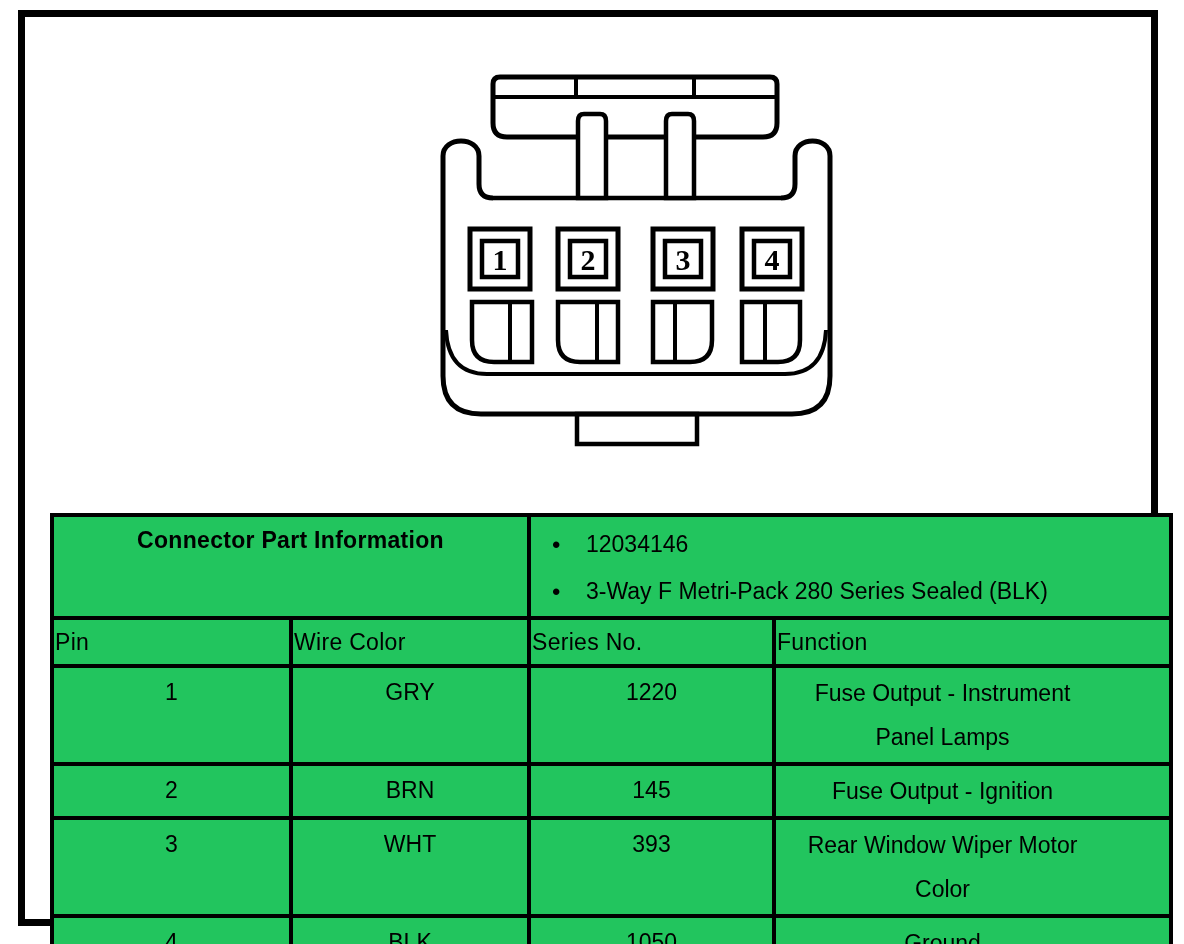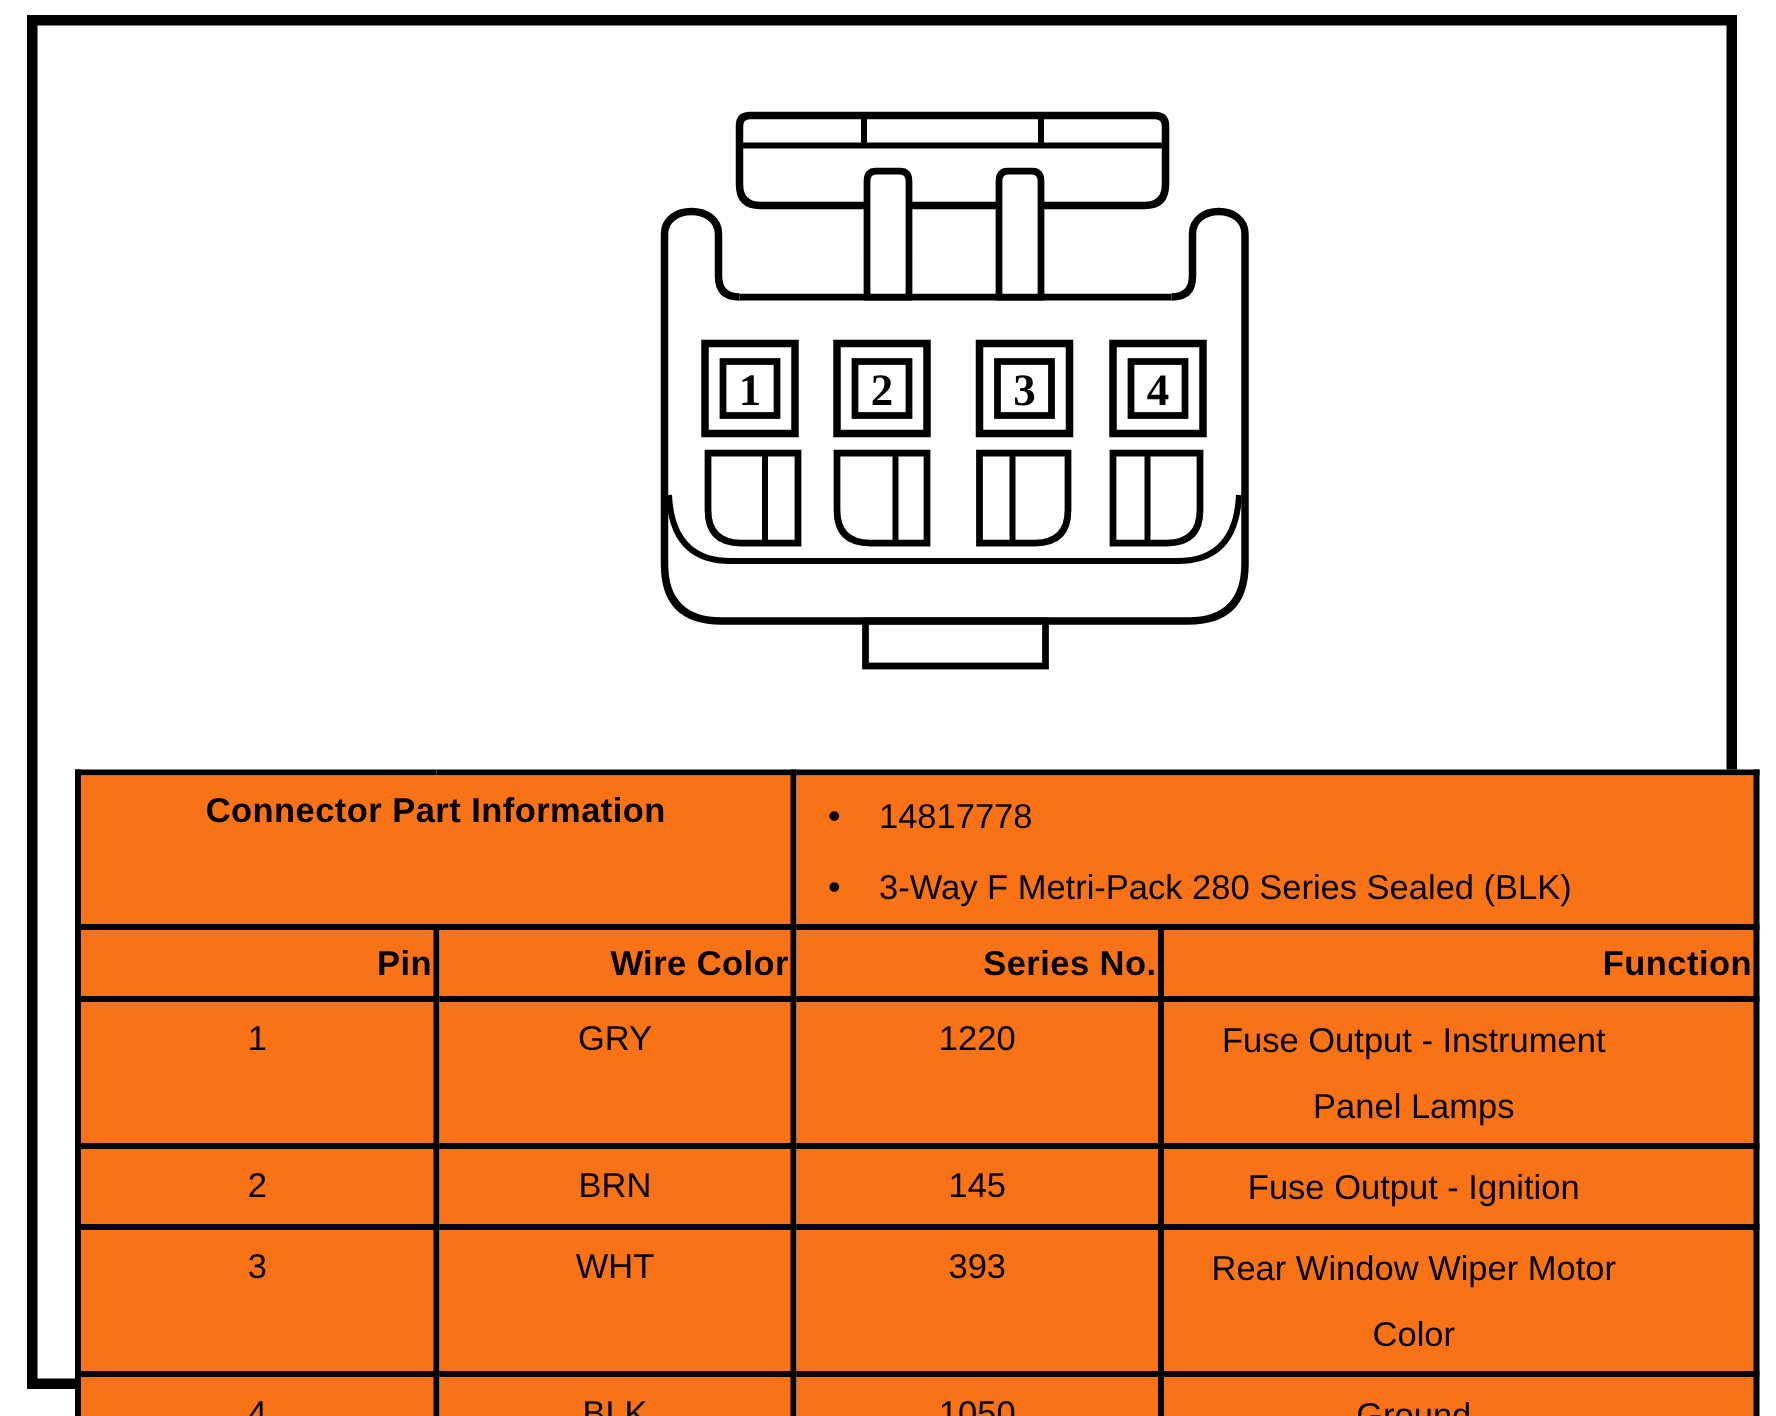--- a/index.html
+++ b/index.html
@@ -12,21 +12,21 @@
     border:7px solid #000;box-sizing:border-box;background:#fff;
   }
   .connector-svg{position:absolute;left:410px;top:55px;}
 
   table.pinout{
     position:absolute;left:25px;top:496px;width:1120px;
     border-collapse:collapse;table-layout:fixed;background:#fff;
   }
   .pinout td,.pinout th{
     border:4px solid #000;font-size:23px;box-sizing:border-box;
-    overflow:hidden;background:#f97316;
+    overflow:hidden;background:#22c55e;
   }
   .r-info{height:103px;}
   .r-head{height:48px;}
   .r-tall1{height:88px;}
   .r-short1{height:47px;}
   .r-tall2{height:87px;}
   .r-short2{height:45px;}
 
   td.c-label{
     font-weight:bold;text-align:center;vertical-align:top;
@@ -34,21 +34,21 @@
   }
   td.c-bullets{vertical-align:top;padding-top:4px;}
   .bullet-row{display:flex;align-items:center;height:47px;}
   .bullet-row .dot{
     margin-left:20px;width:34px;font-size:24px;flex:0 0 auto;
     text-align:left;
   }
   .bullet-row .btxt{white-space:nowrap;}
 
   .pinout th{
-    font-weight:bold;text-align:right;vertical-align:middle;
+    font-weight:normal;text-align:left;vertical-align:middle;
     letter-spacing:0.3px;
   }
   td.num{
     text-align:center;vertical-align:top;padding-top:3px;line-height:42px;
   }
   td.fn{
     text-align:center;vertical-align:top;
     padding:3px 72px 3px 12px;line-height:44px;
   }
 </style>
@@ -130,21 +130,21 @@
     </colgroup>
 
     <tbody>
         <tr class="r-info">
       <td class="c-label" colspan="2">
         <span>Connector Part Information</span>
       </td>
       <td class="c-bullets" colspan="2">
         <div class="bullet-row">
           <span class="dot">•</span>
-          <span class="btxt">14817778</span>
+          <span class="btxt">12034146</span>
         </div>
         <div class="bullet-row">
           <span class="dot">•</span>
           <span class="btxt">3-Way F Metri-Pack 280 Series Sealed (BLK)</span>
         </div>
       </td>
     </tr>
 
     <tr class="r-head">
       <th>Pin</th>

